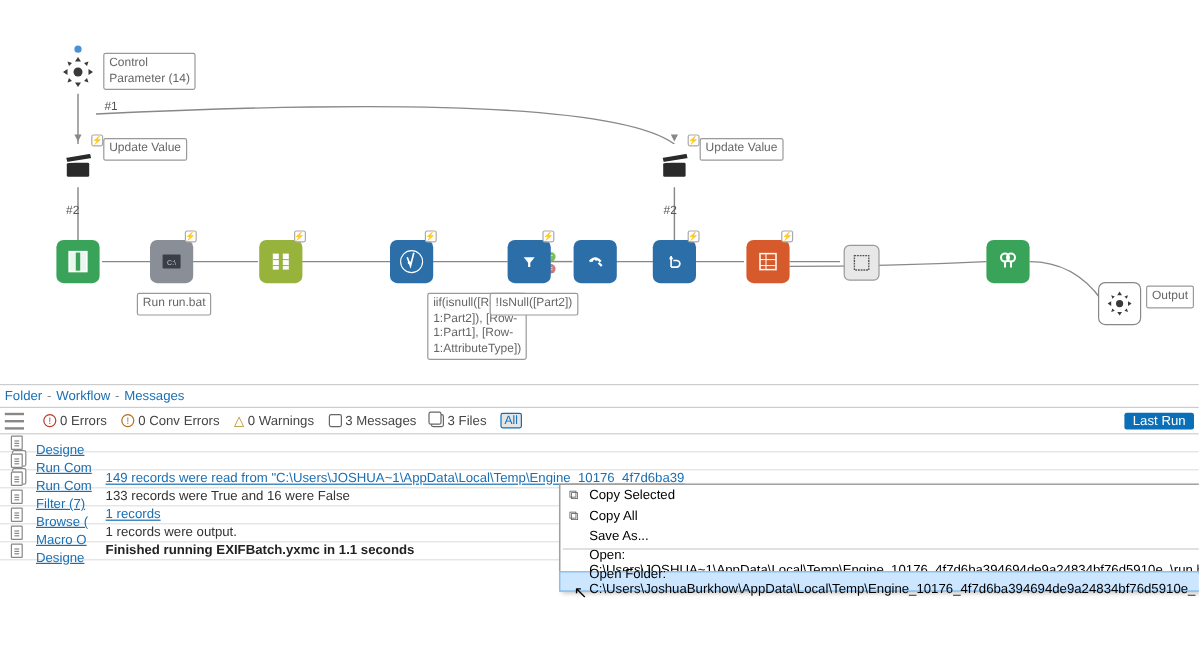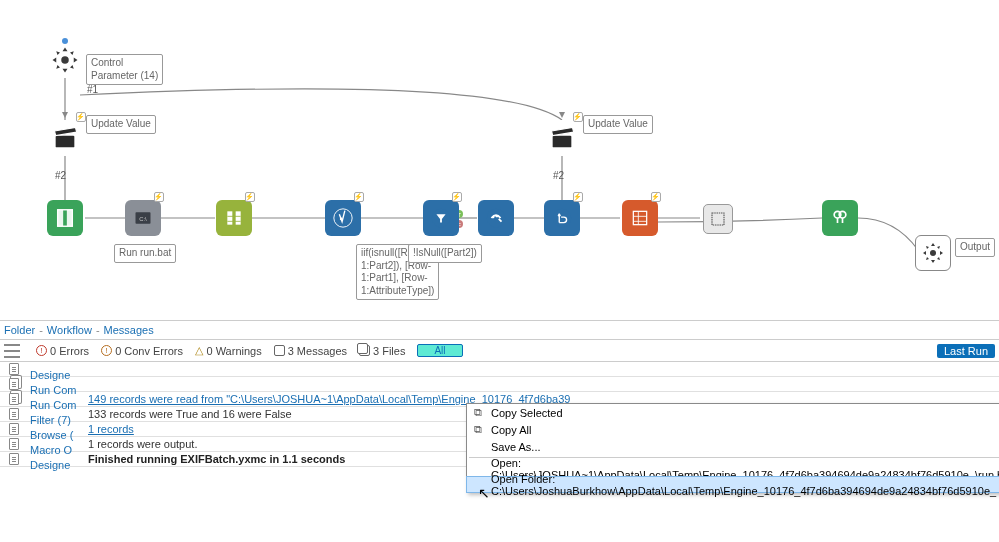--- a/index.html
+++ b/index.html
@@ -15,27 +15,27 @@
   .node-label { position: absolute; background: #fff; border: 1px solid #999; padding: 2px 4px; font-size: 10px; color: #666; border-radius: 2px; line-height: 1.25; }
   .wire-label { position: absolute; font-size: 10px; color: #555; }
   
   .results-header { display: flex; align-items: center; gap: 4px; background: #fff; padding: 0 4px; height: 20px; font-size: 11px; border-top: 1px solid #ccc; border-bottom: 1px solid #ccc; }
   .results-header a { color: #1a6fb3; text-decoration: none; }
   
   .toolbar { display: flex; align-items: center; gap: 12px; padding: 2px 4px; border-bottom: 1px solid #ccc; height: 22px; }
   .tb-item { display: flex; align-items: center; gap: 3px; font-size: 11px; color: #444; }
   .tb-circle { width: 11px; height: 11px; border-radius: 50%; border: 1.5px solid; display:inline-flex; align-items:center; justify-content:center; font-size:8px; }
   .tb-rect { width: 11px; height: 11px; border: 1.5px solid #666; border-radius:2px; }
-  .btn-all { border: 1px solid #0b6fb8; color:#0b6fb8; padding: 0 16px; border-radius:2px; font-size:10px; background:#5eead4; }
+  .btn-all { border: 1px solid #0b6fb8; color:#0b6fb8; padding: 0 2px; border-radius:2px; font-size:10px; background:#e5e5e5; }
   .btn-lastrun { background:#0b6fb8; color:#fff; padding:1px 7px; border-radius:2px; font-size:11px; margin-left:auto; }
   
   .grid { width: 100%; }
   .grid-row { display: flex; align-items: center; border-bottom: 1px solid #e0e0e0; height: 15px; font-size: 11px; }
   .grid-row .ic { width: 28px; display:flex; align-items:center; justify-content:center; }
-  .grid-row .src { width: 56px; color: #1a6fb3; padding-left:2px;margin-top:12px; }
+  .grid-row .src { width: 56px; color: #1a6fb3; text-decoration: underline; padding-left:2px;margin-top:12px; }
   .grid-row .msg { flex: 1; padding-left: 4px; color: #333; white-space: nowrap; overflow: hidden; }
   .grid-row .msg.link { color: #1a6fb3; text-decoration: underline; }
   .grid-row .msg.bold { font-weight: 600; color: #222; }
   .glyph-page { width:10px; height:12px; border:1px solid #888; border-radius:1px; position:relative; }
   .glyph-page::after { content:""; position:absolute; top:3px; left:2px; right:2px; height:1px; background:#888; box-shadow: 0 2px 0 #888, 0 4px 0 #888; }
   
   .context-menu { position: absolute; background: #fff; border: 1px solid #8a8a8a; box-shadow: 2px 2px 4px rgba(0,0,0,.25); font-size: 11px; z-index: 50; min-width: 520px; }
   .context-menu .cm-row { display:flex; align-items:center; height: 17px; padding: 0 8px 0 24px; position: relative; }
   .context-menu .cm-row.sel { background:#cde6ff; border:1px solid #7fb7e9; margin:-1px; }
   .context-menu .cm-icon { position:absolute; left:4px; width:14px; text-align:center; color:#555; }
@@ -85,21 +85,21 @@
   <div class="wire-label" style="left:553px; top:170px;">#2</div>
 
   <div class="tool" style="left:47px; top:42px; background:#fff;">
     <svg width="30" height="30" viewBox="0 0 24 24">
         <g fill="#3a3a3a">
           <circle cx="12" cy="12" r="3"></circle>
           <path d="M12 2 l2 3 l-4 0z M12 22 l-2 -3 l4 0z M2 12 l3 -2 l0 4z M22 12 l-3 2 l0 -4z M5 5 l3 1 l-2 2z M19 19 l-3 -1 l2 -2z M5 19 l1 -3 l2 2z M19 5 l-1 3 l-2 -2z"></path>
         </g>
       </svg>
   </div>
-  <div class="node-label" style="left:86px; top:44px; white-space:pre;margin-top:10px;">Control
+  <div class="node-label" style="left:86px; top:44px; white-space:pre;">Control
 Parameter (14)</div>
 
   <div class="tool" style="left:47px; top:120px; background:#fff;">
     <svg width="28" height="28" viewBox="0 0 24 24">
         <g fill="#2a2a2a">
           <rect x="4" y="10" width="16" height="10" rx="1"></rect>
           <path d="M3 6 l18 -3 l1 4 l-18 3z" stroke="#fff" stroke-width="1"></path>
         </g>
       </svg>
     <span class="lightning">⚡</span>

